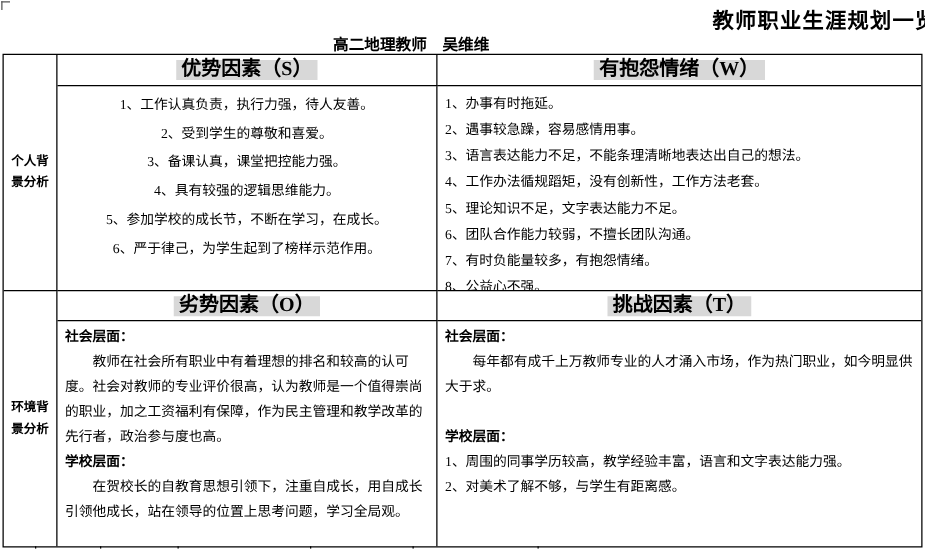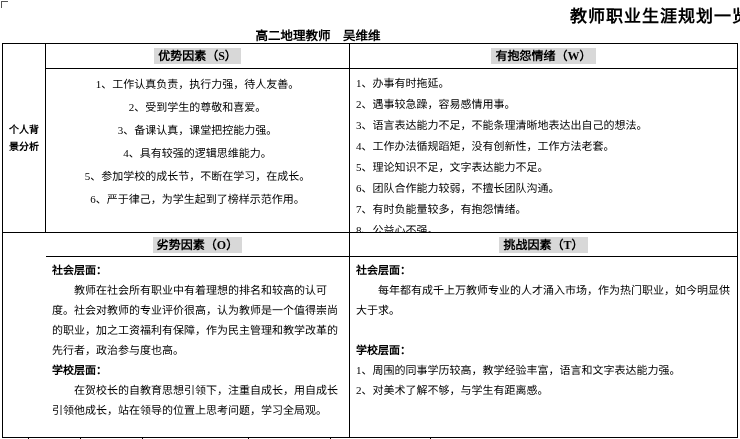--- a/index.html
+++ b/index.html
@@ -10,21 +10,21 @@
     font-family:"Liberation Serif","DejaVu Serif",serif;
     position:relative; overflow:hidden;
   }
 
   
   .doc-title {
     position:absolute; top:2px; left:0; width:728px;
     text-align:right; font-size:17px; font-weight:bold; letter-spacing:1px;margin-left:40px;
   }
   .doc-subtitle {
-    position:absolute; top:25px; left:4px; width:628px;
+    position:absolute; top:25px; left:15px; width:628px;
     text-align:center; font-size:12.5px; font-weight:bold;
   }
 
   
   .corner-mark {
     position:absolute; left:1px; top:1px; width:6px; height:6px;
     border-left:1px solid #555; border-top:1px solid #555;
   }
   .stub { position:absolute; top:437px; width:1px; height:2px; background:#000; }
 
@@ -47,21 +47,21 @@
     display:flex; align-items:center; justify-content:center;
     text-align:center; font-weight:bold; font-size:10px; line-height:17px;
     padding:0 4px;
   }
   #label-personal { grid-row:1 / span 2; }
   #label-env { grid-row:3 / span 2; }
 
   .qheader { display:flex; align-items:center; justify-content:center; }
   .qheader .hl {
     background:#d8d8d8;
-    font-weight:bold; font-size:12px; line-height:16px; padding:0 4px;
+    font-weight:bold; font-size:16px; line-height:16px; padding:0 4px;
   }
 
   .list { padding:4px 6px 0 6px; }
   .list-s .li { line-height:23px; white-space:nowrap;text-align:center; }
   .list-w .li { line-height:21px; white-space:nowrap; }
 
   .para-cell { padding:3px 6px 0 6px; line-height:20px; }
   .sec-heading { font-weight:bold; }
   .para { margin:0; text-indent:2em; }
   .t-school-sec { margin-top:20px; }
@@ -100,20 +100,21 @@
     <div class="li">1、办事有时拖延。</div>
     <div class="li">2、遇事较急躁，容易感情用事。</div>
     <div class="li">3、语言表达能力不足，不能条理清晰地表达出自己的想法。</div>
     <div class="li">4、工作办法循规蹈矩，没有创新性，工作方法老套。</div>
     <div class="li">5、理论知识不足，文字表达能力不足。</div>
     <div class="li">6、团队合作能力较弱，不擅长团队沟通。</div>
     <div class="li">7、有时负能量较多，有抱怨情绪。</div>
     <div class="li">8、公益心不强。</div>
   </div>
 
+  <div id="label-env" class="cell rowlabel no-b">环境背景分析</div>
 
   <div class="cell qheader" style="grid-column:2; grid-row:3;">
     <span class="hl">劣势因素（O）</span>
   </div>
 
   <div class="cell qheader no-r" style="grid-column:3; grid-row:3;">
     <span class="hl">挑战因素（T）</span>
   </div>
 
   <div class="cell para-cell no-b" style="grid-column:2; grid-row:4;">

